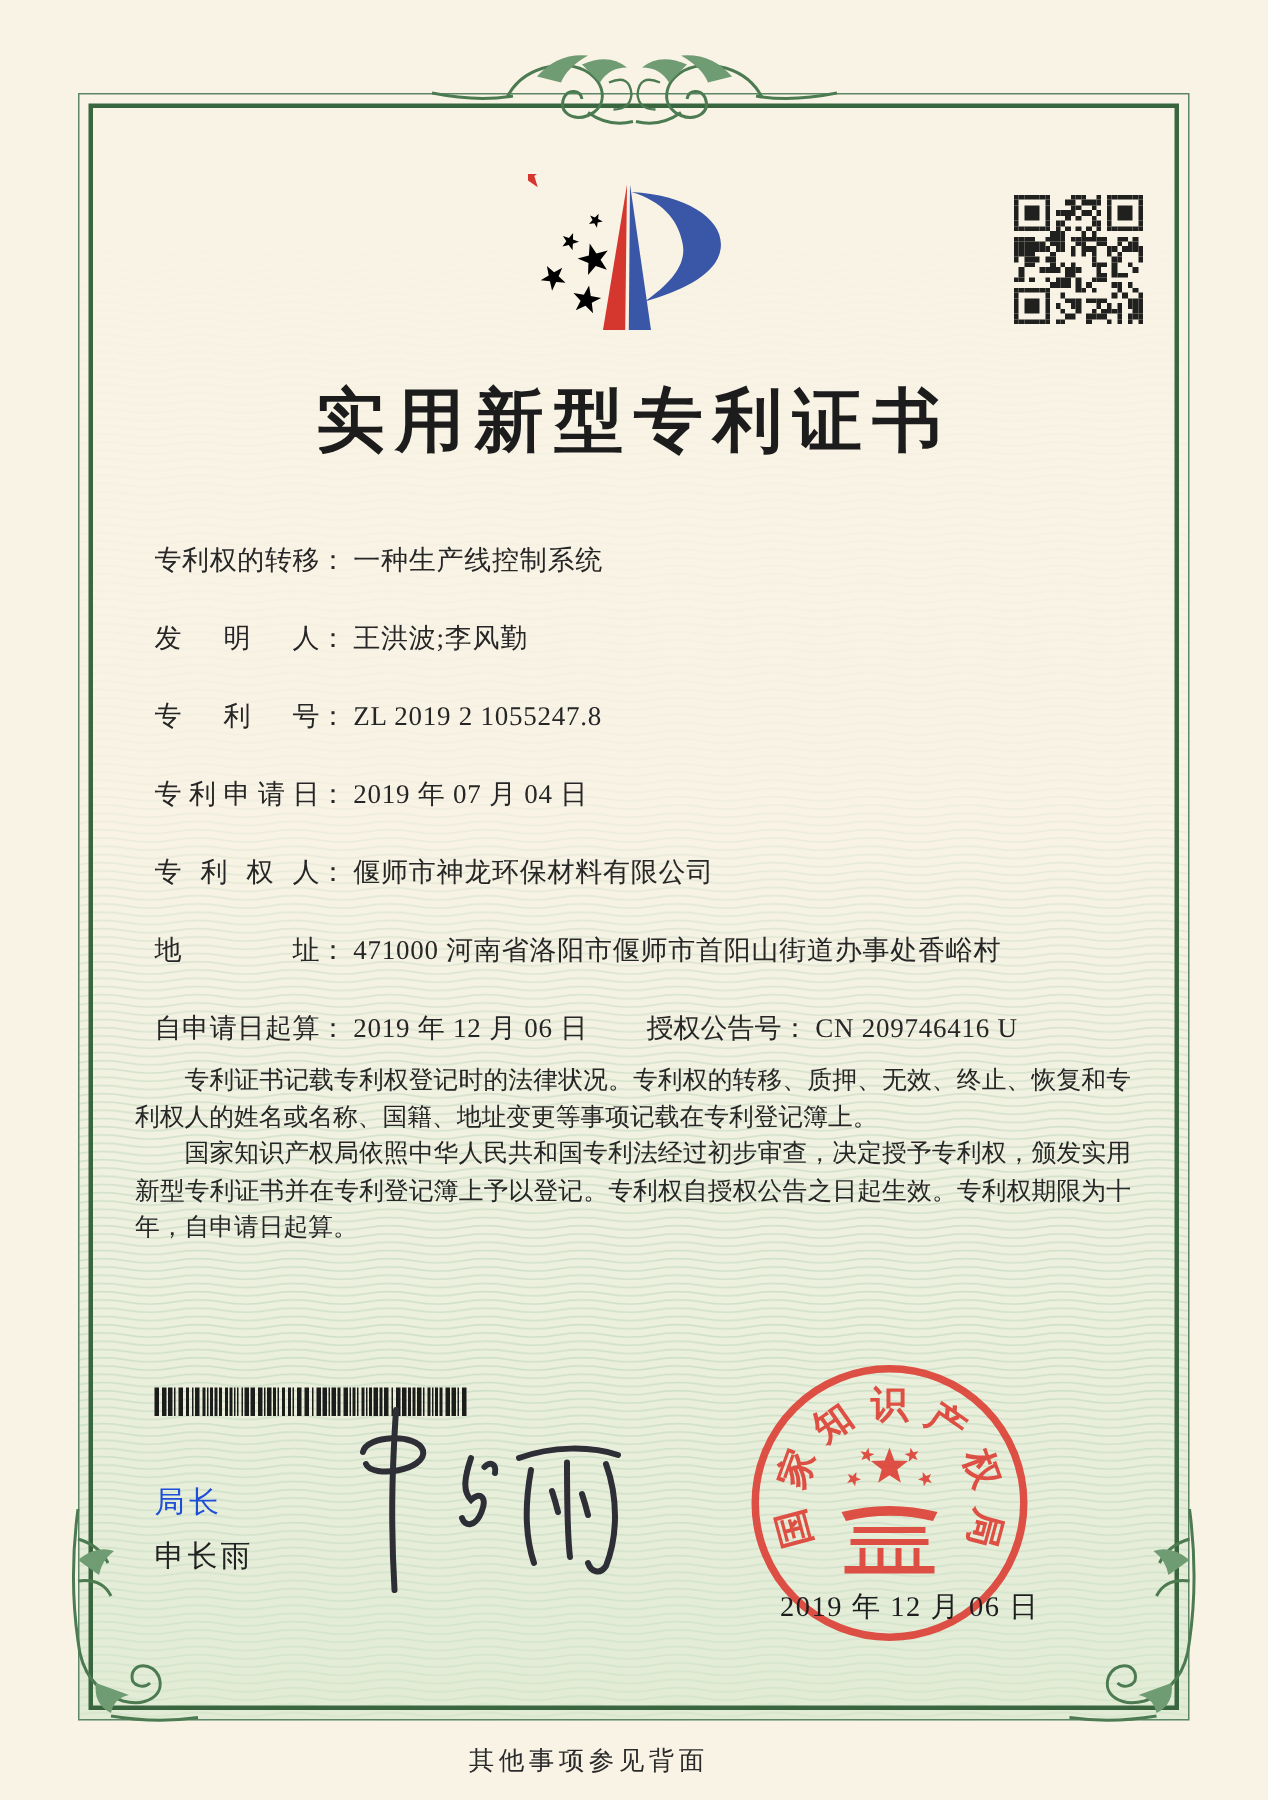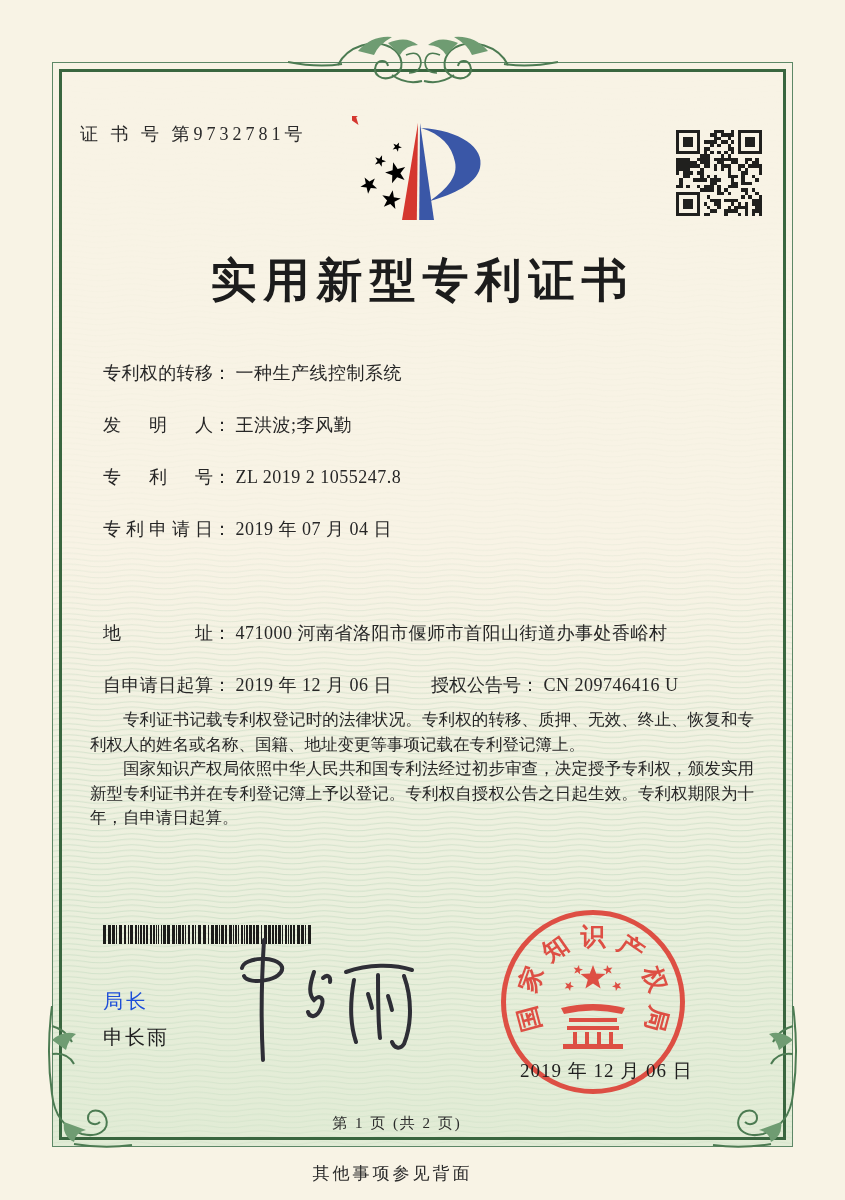--- a/index.html
+++ b/index.html
@@ -120,21 +120,20 @@
       <path d="M8,34 q12,-10 24,-6 q-8,6 -10,16 Z" fill="#6f9c72" stroke="none"></path>
       <path d="M8,88 C10,108 20,122 38,128 C54,132 66,124 62,112 C58,102 44,102 44,112 C44,118 52,120 56,116"></path>
       <path d="M20,116 q-2,14 10,20 q2,-10 12,-12 Z" fill="#6f9c72" stroke="none"></path>
       <path d="M30,138 q30,5 58,1"></path>
     </g>
   </svg>
   <svg class="orn" style="left:706px;top:1006px;width:95px;height:145px;" viewBox="0 0 95 145">
     <use href="#cflo" transform="translate(95,0) scale(-1,1)"></use>
   </svg>
 
-  <div class="cert-no">证 书 号 第9732781号</div>
 
   <svg class="logo" viewBox="0 0 145 114">
     <path d="M69,12 C108,14 133,32 128,52 C124,68 102,78 78,85 C96,72 106,60 103,46 C100,30 89,18 69,12 Z" fill="#3a57a7"></path>
     <path d="M66,7 L64.8,104 L50,104 Z" fill="#d5372f"></path>
     <path d="M68,7 L67.2,104 L82,104 Z" fill="#3a57a7"></path>
     <g fill="#d5372f">
       <path id="st" d="M0,-11 L2.6,-3.5 L10.4,-3.4 L4.2,1.3 L6.5,8.9 L0,4.4 L-6.5,8.9 L-4.2,1.3 L-10.4,-3.4 L-2.6,-3.5 Z"></path>
     </g>
     <use href="#st" transform="translate(44,57) rotate(-15)"></use>
     <use href="#st" transform="translate(28,45) scale(0.55) rotate(20)"></use>
@@ -781,20 +780,24 @@
     <span class="lbl">发明人</span><span class="colon">：</span>
     <span class="val">王洪波;李风勤</span>
   </div>
   <div class="row" style="top:465px">
     <span class="lbl">专利号</span><span class="colon">：</span>
     <span class="val">ZL 2019 2 1055247.8</span>
   </div>
   <div class="row" style="top:517px">
     <span class="lbl">专利申请日</span><span class="colon">：</span>
     <span class="val">2019 年 07 月 04 日</span>
+  </div>
+  <div class="row" style="top:569px">
+    <span class="lbl">专利权人</span><span class="colon">：</span>
+    <span class="val">偃师市神龙环保材料有限公司</span>
   </div>
   <div class="row" style="top:621px">
     <span class="lbl">地址</span><span class="colon">：</span>
     <span class="val">471000 河南省洛阳市偃师市首阳山街道办事处香峪村</span>
   </div>
   <div class="row" style="top:673px">
     <span class="lbl">自申请日起算</span><span class="colon">：</span>
     <span class="val">2019 年 12 月 06 日</span>
     <span class="col2">
       <span>授权公告号</span><span class="colon">：</span>
@@ -911,16 +914,15 @@
   <span class="seal-char" style="left: 28.2489px; top: 109.082px; transform: translate(-50%, -50%) rotate(-105deg);">国</span>
       <span class="seal-char" style="left: 29.9803px; top: 69.4267px; transform: translate(-50%, -50%) rotate(-70deg);">家</span>
       <span class="seal-char" style="left: 54.144px; top: 37.936px; transform: translate(-50%, -50%) rotate(-35deg);">知</span>
       <span class="seal-char" style="left: 92px; top: 26px; transform: translate(-50%, -50%) rotate(0deg);">识</span>
       <span class="seal-char" style="left: 129.856px; top: 37.936px; transform: translate(-50%, -50%) rotate(35deg);">产</span>
       <span class="seal-char" style="left: 154.02px; top: 69.4267px; transform: translate(-50%, -50%) rotate(70deg);">权</span>
       <span class="seal-char" style="left: 155.751px; top: 109.082px; transform: translate(-50%, -50%) rotate(105deg);">局</span>
     </div>
   <div class="seal-date">2019 年 12 月 06 日</div>
 
-  <div class="page-footer">第 1 页 (共 2 页)</div>
   <div class="back-note">其他事项参见背面</div>
 
 </div>
 
 </body></html>

